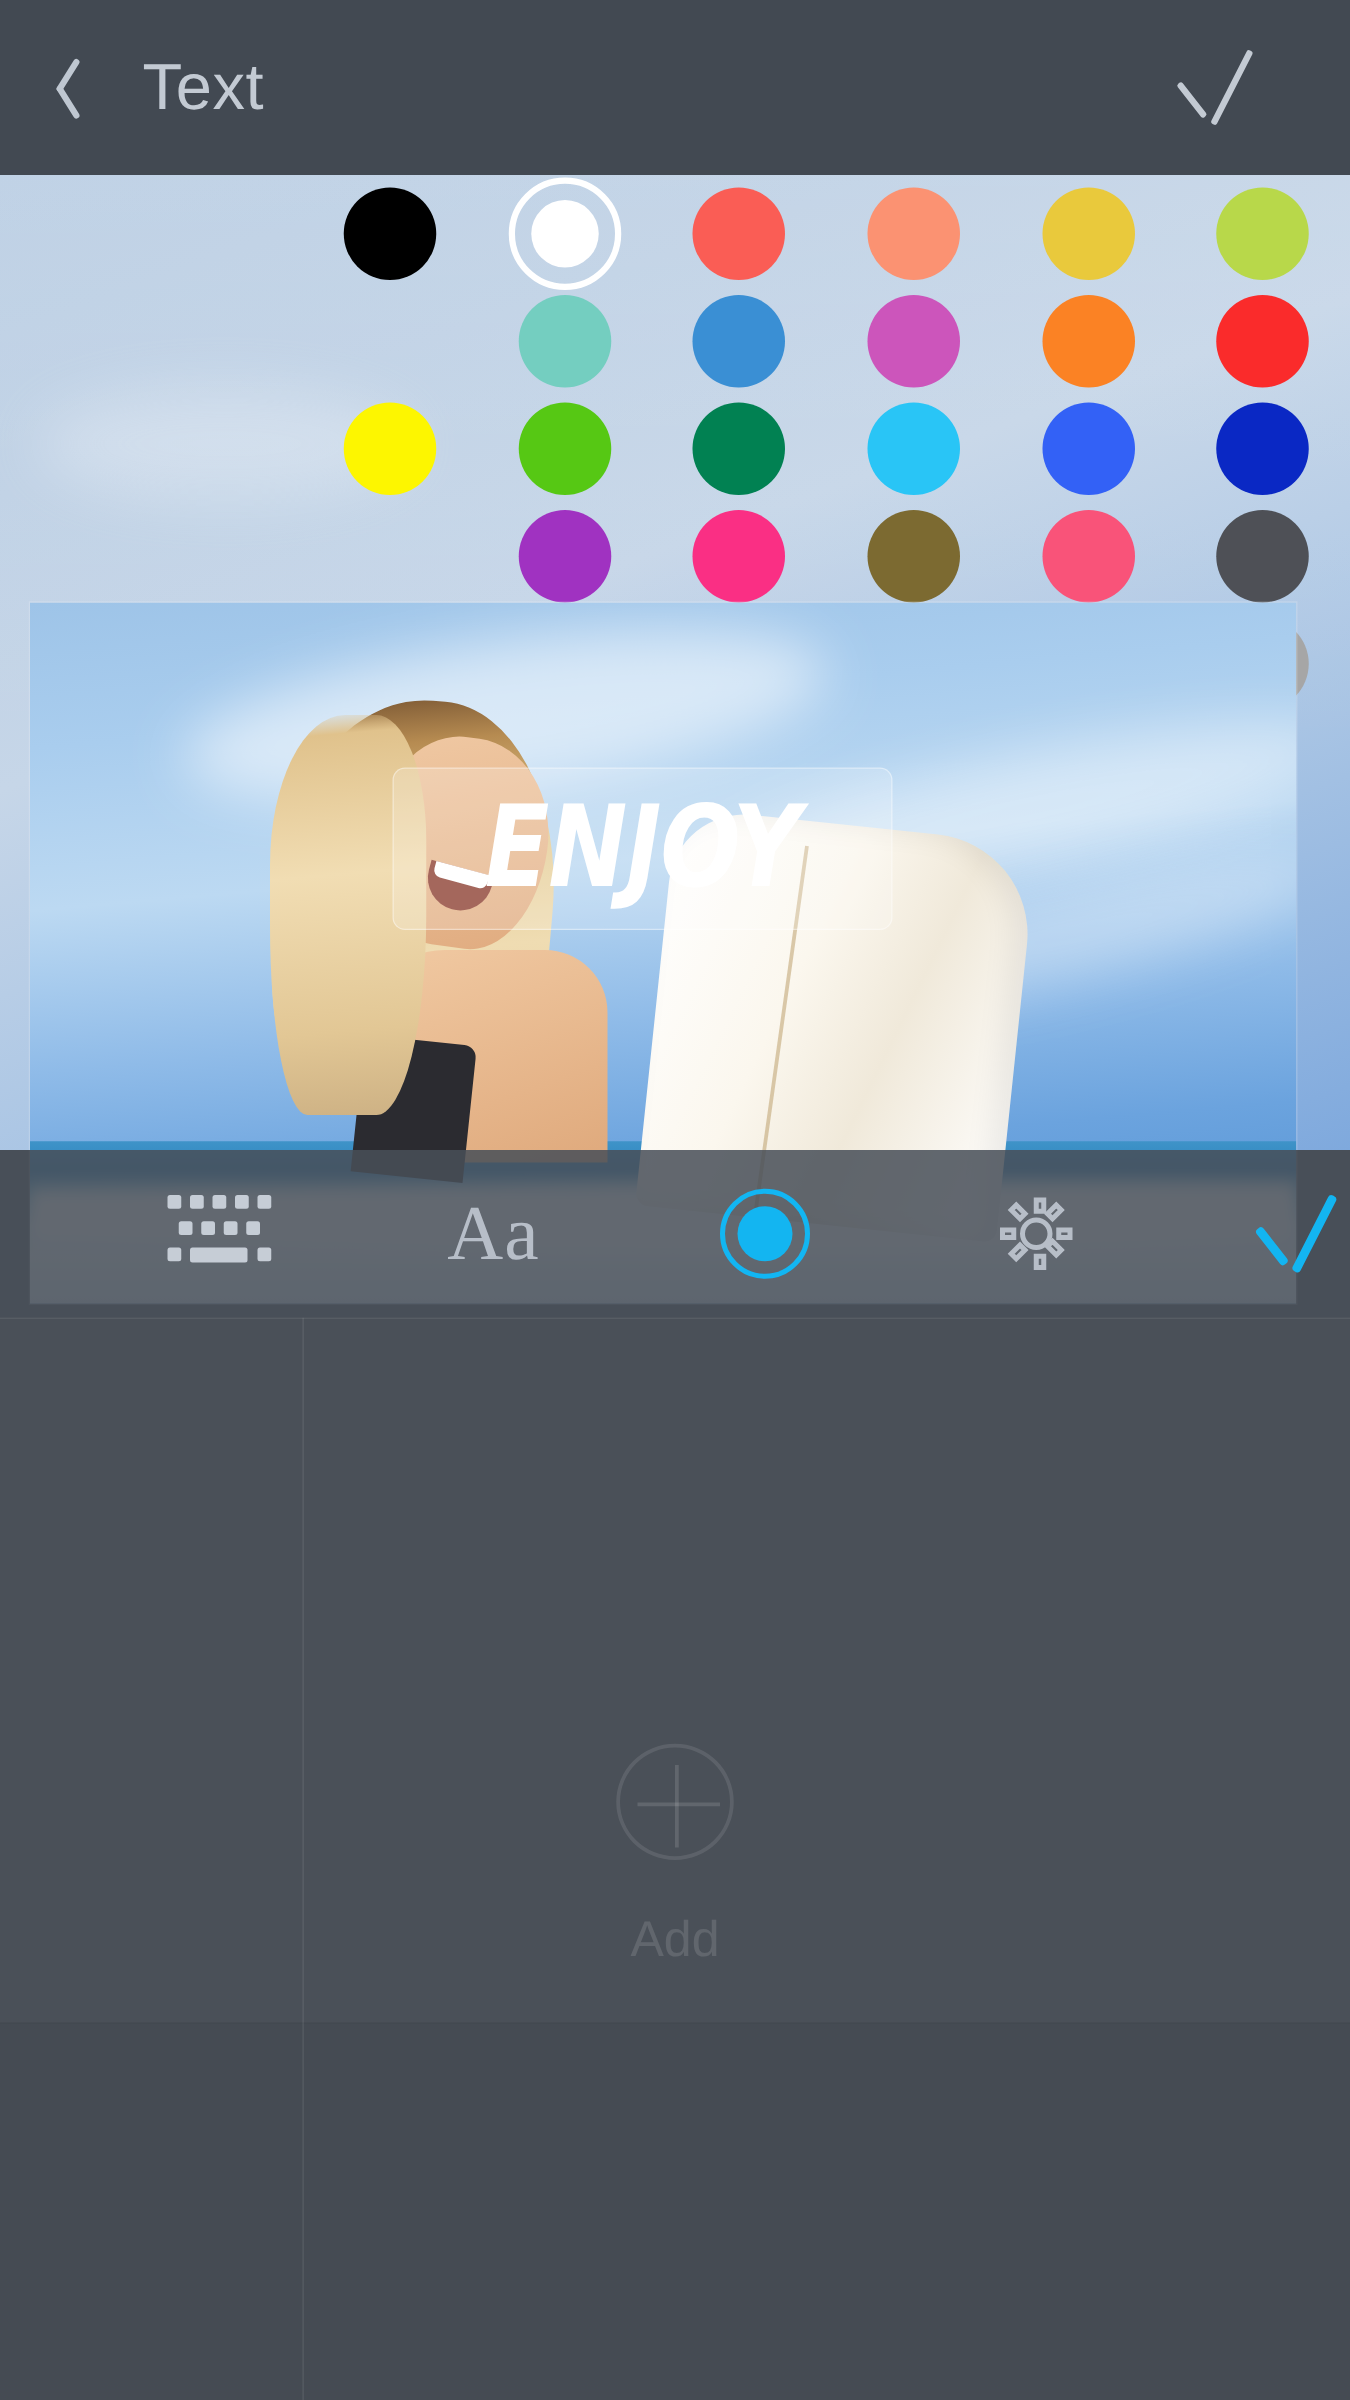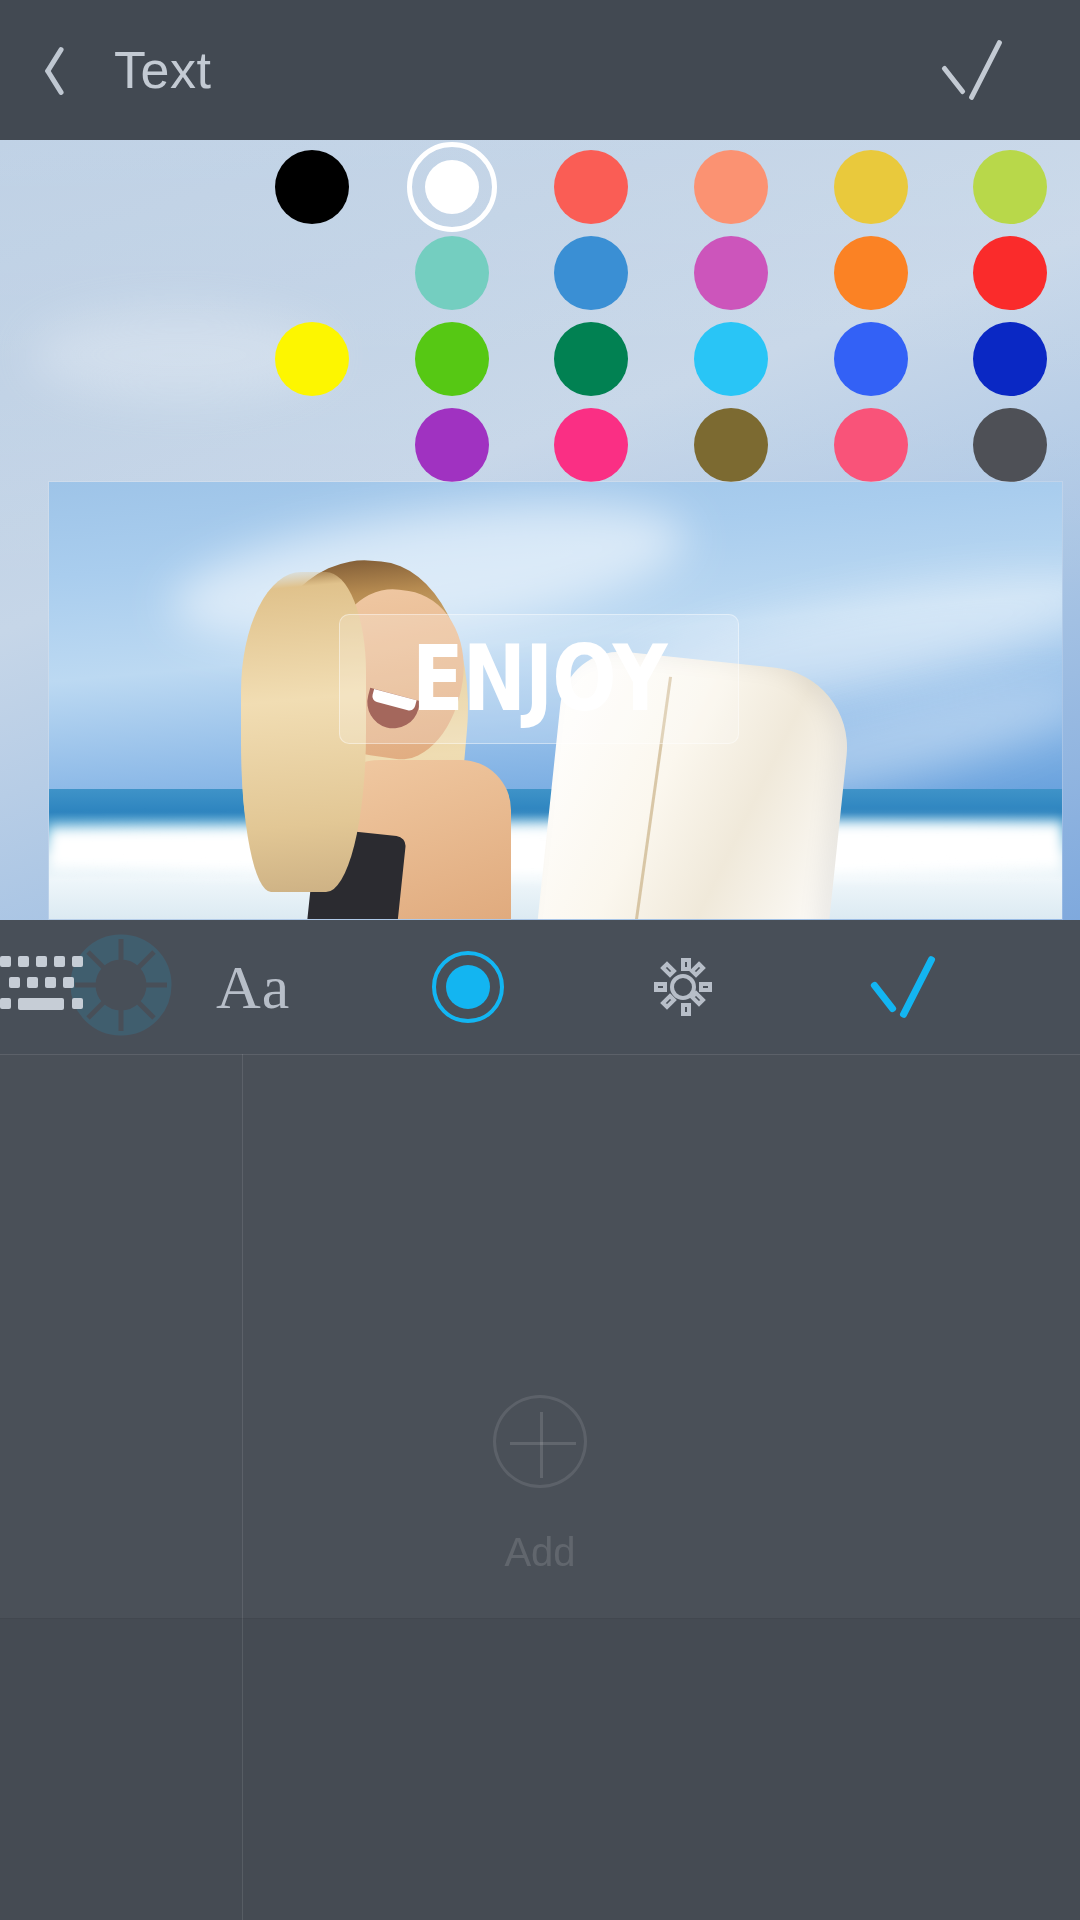--- a/index.html
+++ b/index.html
@@ -45,23 +45,24 @@
       linear-gradient(160deg,#b9cde3 0%, #bfd1e5 22%, #c6d6e8 42%, #a8c4e4 70%, #7fa9dd 100%);
     overflow:hidden;
   }
   .canvas::after {
     content:""; position:absolute; inset:0;
     background:linear-gradient(180deg, rgba(255,255,255,.10), rgba(255,255,255,0) 60%);
   }
 
   
   .photo-card {
-    position:absolute; left:49px; top:482px; width:1013px; height:437px;
+    position:absolute; left:24px; top:482px; width:1013px; height:561px;
     overflow:hidden; z-index:5;
     box-shadow:0 0 0 1px rgba(255,255,255,.18);
+    font-style:italic;
   }
   .photo-sky {
     position:absolute; inset:0;
     background:
       linear-gradient(175deg,#9ec4e8 0%, #a9cdee 18%, #bcd9f2 38%, #8fbbe8 58%, #6ba3de 75%, #4d8fd2 100%);
   }
   .cloud {
     position:absolute; background:rgba(255,255,255,.55); filter:blur(22px); border-radius:50%;
   }
   .c1 { left:120px; top:30px; width:520px; height:120px; transform:rotate(-8deg); }
@@ -137,21 +138,21 @@
     transform:scaleY(1.16) scaleX(.97);
   }
 
   
   .toolbar {
     position:absolute; left:0; top:920px; width:1080px; height:134px;
     background:rgba(72,79,88,.86);
     display:flex; align-items:center; z-index:30;
   }
   .toolbar .tool {
-    flex:1; height:134px; display:flex; align-items:center; justify-content:flex-start;
+    flex:1; height:134px; display:flex; align-items:center; justify-content:flex-end;
   }
   
   .kb { position:relative; width:82px; height:62px; }
   .kb i { position:absolute; background:#c6cdd6; border-radius:2px; display:block; }
   .kb .k { width:11px; height:11px; }
   .kb .r1 i { top:0; }  .kb .r2 i { top:21px; } .kb .r3 i { top:42px; }
   .kb .sp { width:46px; height:12px; top:42px; left:18px; }
   
   .aa { font-size:62px; color:#b7bec8; font-weight:300; font-family:"Liberation Serif", serif; letter-spacing:1px; }
   

